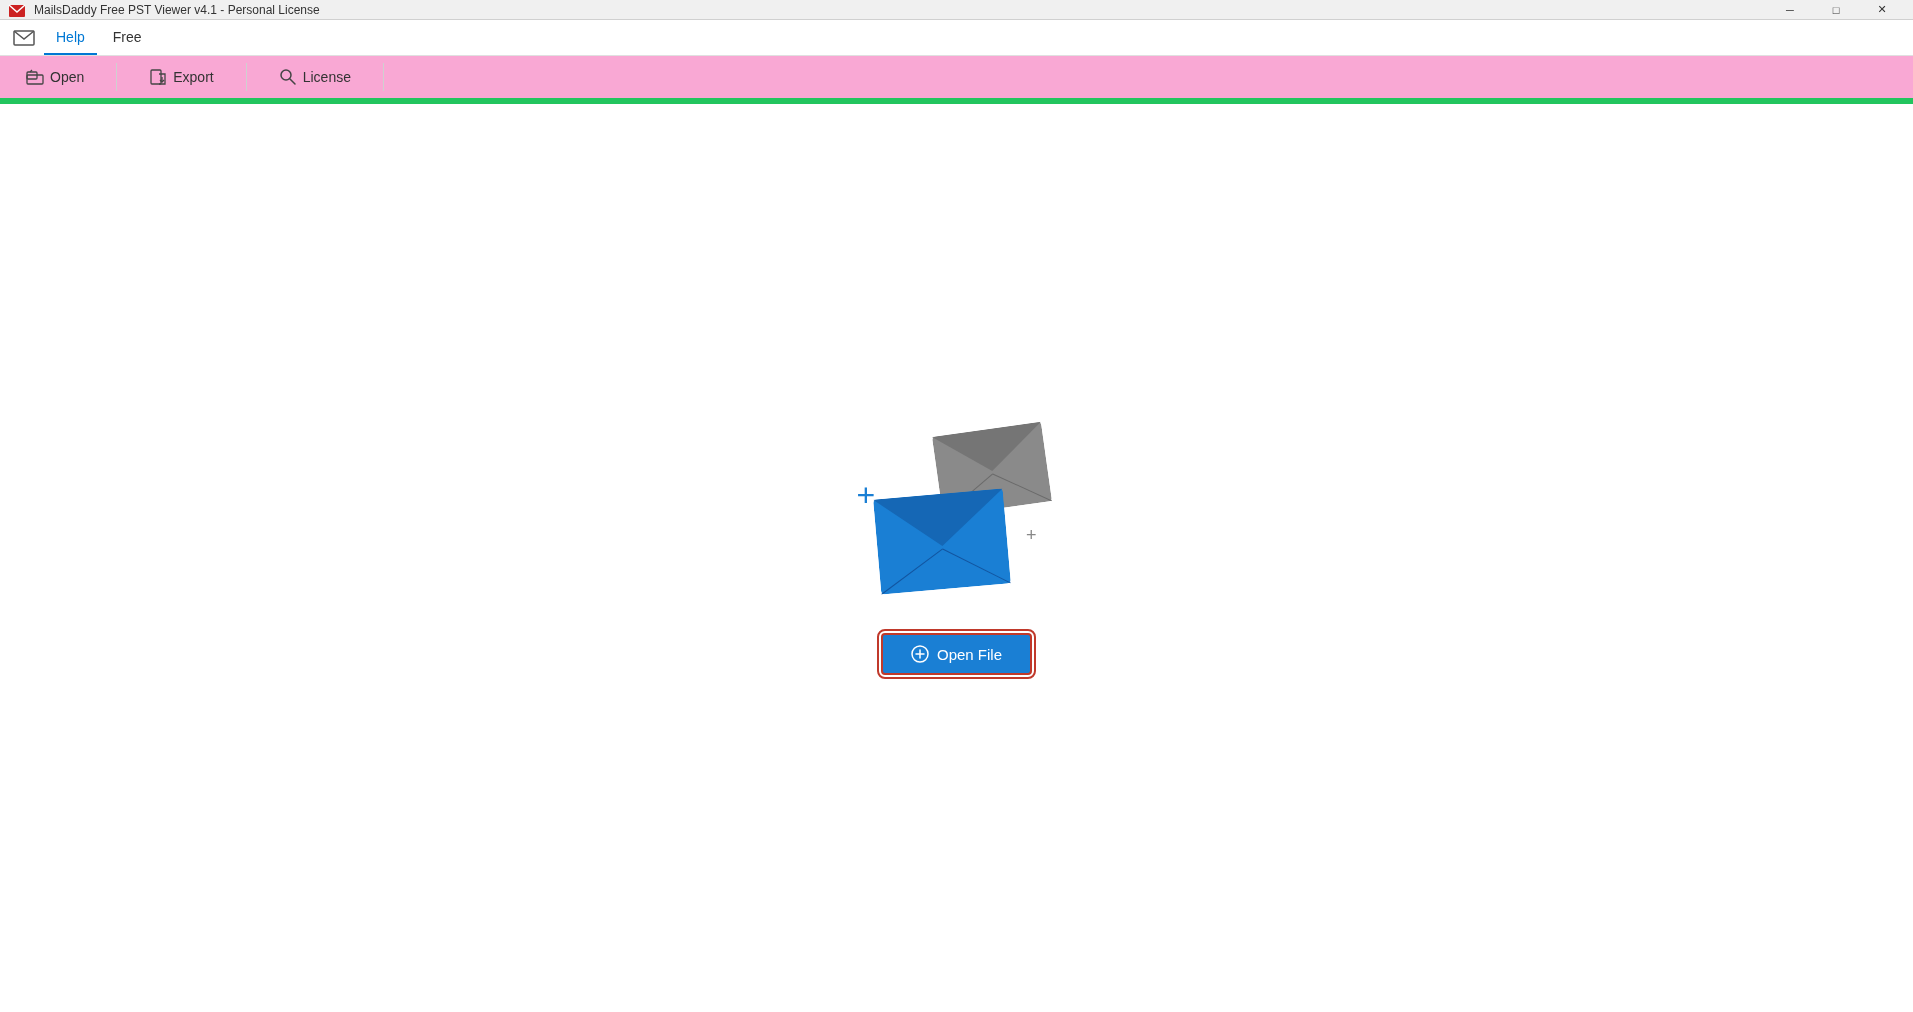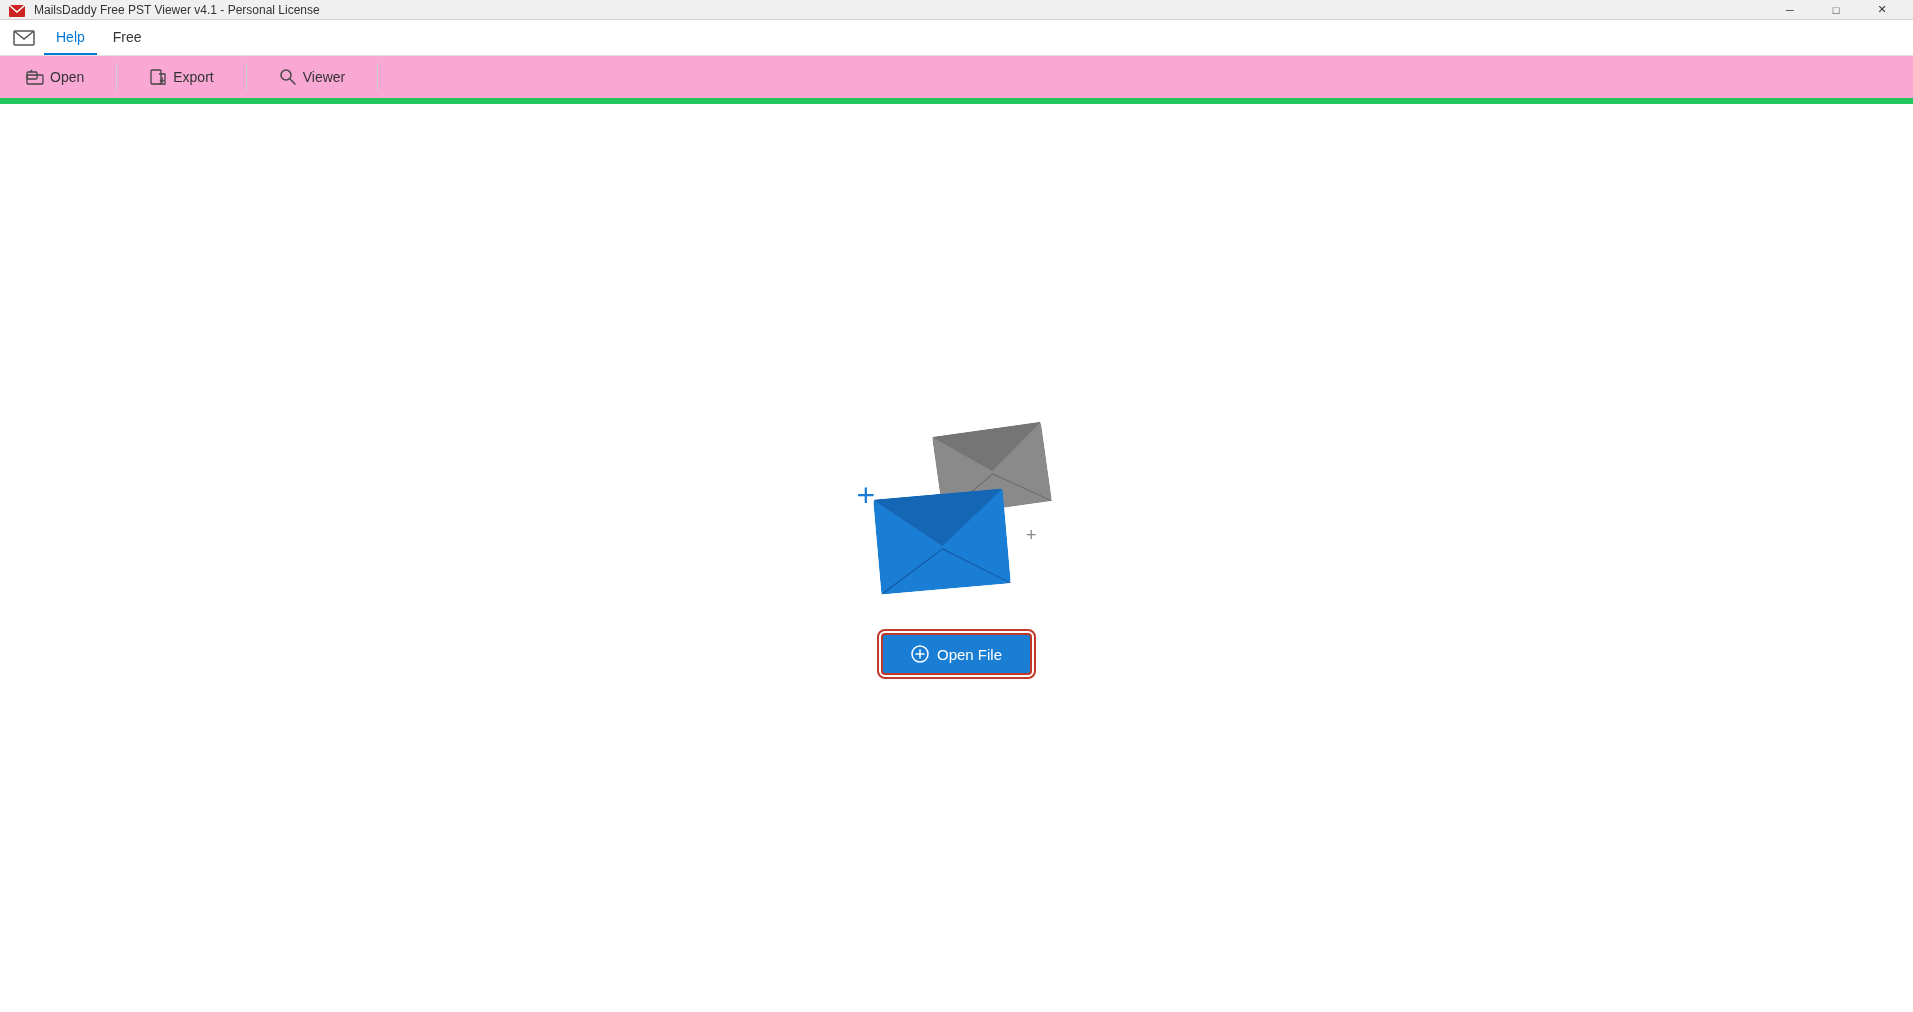--- a/index.html
+++ b/index.html
@@ -254,21 +254,21 @@
     </svg>
     <span>Export</span>
   </button>
   <div class="toolbar-separator"></div>
 
   <button class="toolbar-btn">
     <svg width="18" height="18" viewBox="0 0 18 18" xmlns="http://www.w3.org/2000/svg">
       <circle cx="7" cy="7" r="5" fill="none" stroke="#444" stroke-width="1.5"></circle>
       <line x1="11" y1="11" x2="16" y2="16" stroke="#444" stroke-width="1.5" stroke-linecap="round"></line>
     </svg>
-    <span>Viewer</span>
+    <span>License</span>
   </button>
   <div class="toolbar-separator"></div>
 </div>
 
 <div class="main-content">
   <div class="center-widget">
 
     <div class="email-illustration">
 
       <span class="plus-large">+</span>

